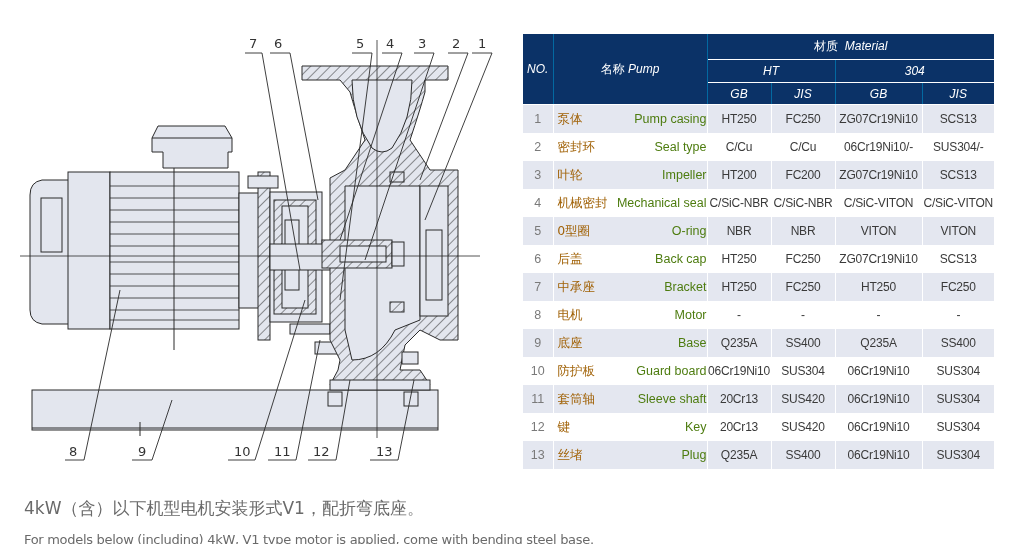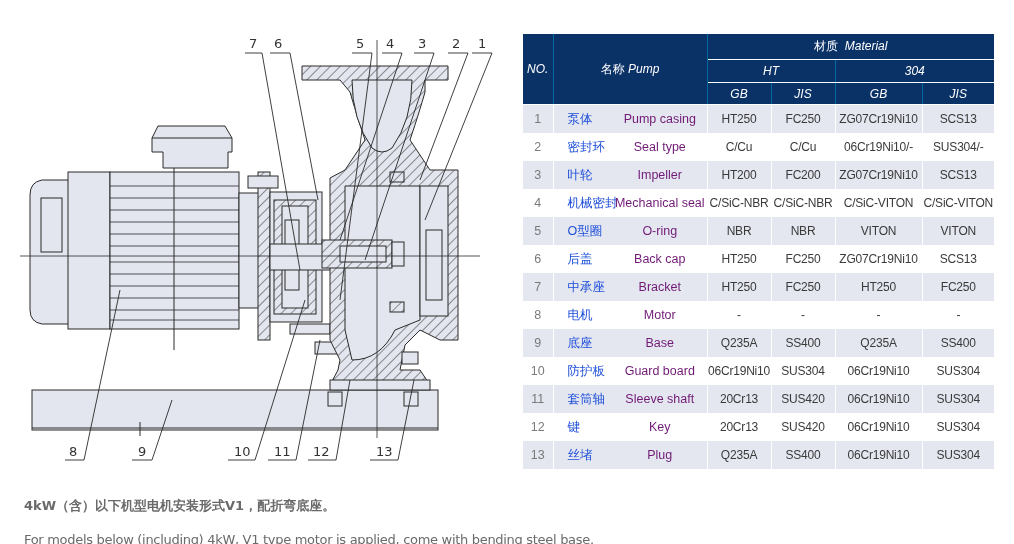--- a/index.html
+++ b/index.html
@@ -10,25 +10,25 @@
   #parts-table th:last-child { border-right:none; }
   #parts-table th .cn { font-style:normal; }
   #parts-table tr.h1 th { height:25px; }
   #parts-table tr.h2 th { height:22px;margin-left:30px; }
   #parts-table tr.h3 th { height:21px; }
   #parts-table td { height:28px; padding:0; text-align:center; color:#3a3a3a; border-right:1px solid #ffffff; white-space:nowrap; overflow:visible; }
   #parts-table td:last-child { border-right:none; }
   #parts-table tbody tr:nth-child(odd) td { background:#e4e7f0; }
   #parts-table tbody tr:nth-child(even) td { background:#ffffff; }
   #parts-table td.no { color:#7a7a7a; }
-  #parts-table td.cn { text-align:left; padding-left:14px; color:#1d4ed8; border-right:none; }
-  #parts-table td.en { text-align:center; padding-left:0; color:#701a75; }
+  #parts-table td.cn { text-align:left; padding-left:4px; color:#a16207; border-right:none;font-family:Liberation Mono, monospace; }
+  #parts-table td.en { text-align:right; padding-left:0; color:#4d7c0f; }
   #parts-table td.mat { font-size:12px; letter-spacing:-0.2px; }
   .note { position:absolute; left:24px; font-size:13px; color:#6a6a6a; font-family:"DejaVu Sans", sans-serif; }
-  #note-cn { top:497px; font-size:13px;font-weight:bold; }
+  #note-cn { top:497px; font-size:17px; }
   #note-en { top:532px; font-size:13px; letter-spacing:-0.3px; }
   .callout { font-family:"DejaVu Sans", sans-serif; font-size:13px; fill:#333; }
 </style>
 </head>
 <body>
 
 <svg id="drawing" viewBox="0 0 520 480" xmlns="http://www.w3.org/2000/svg">
   <defs>
     <pattern id="hatch" patternUnits="userSpaceOnUse" width="7" height="7" patternTransform="rotate(45)">
       <rect width="7" height="7" fill="#e3e6ee"></rect>

